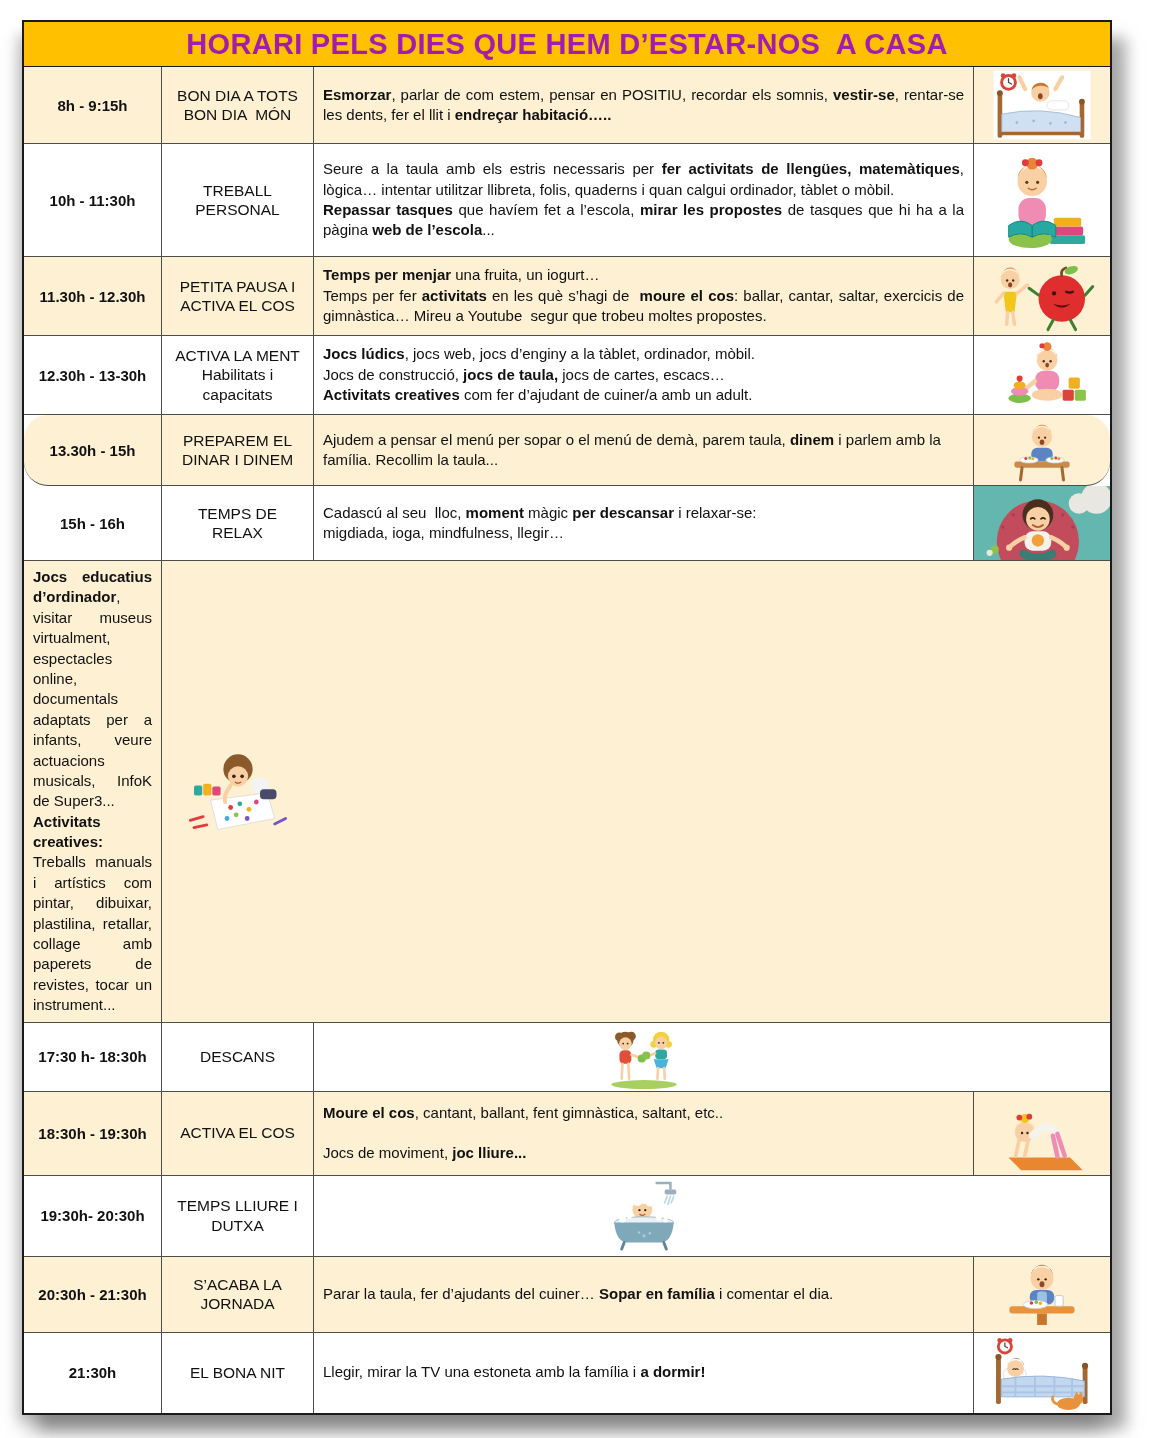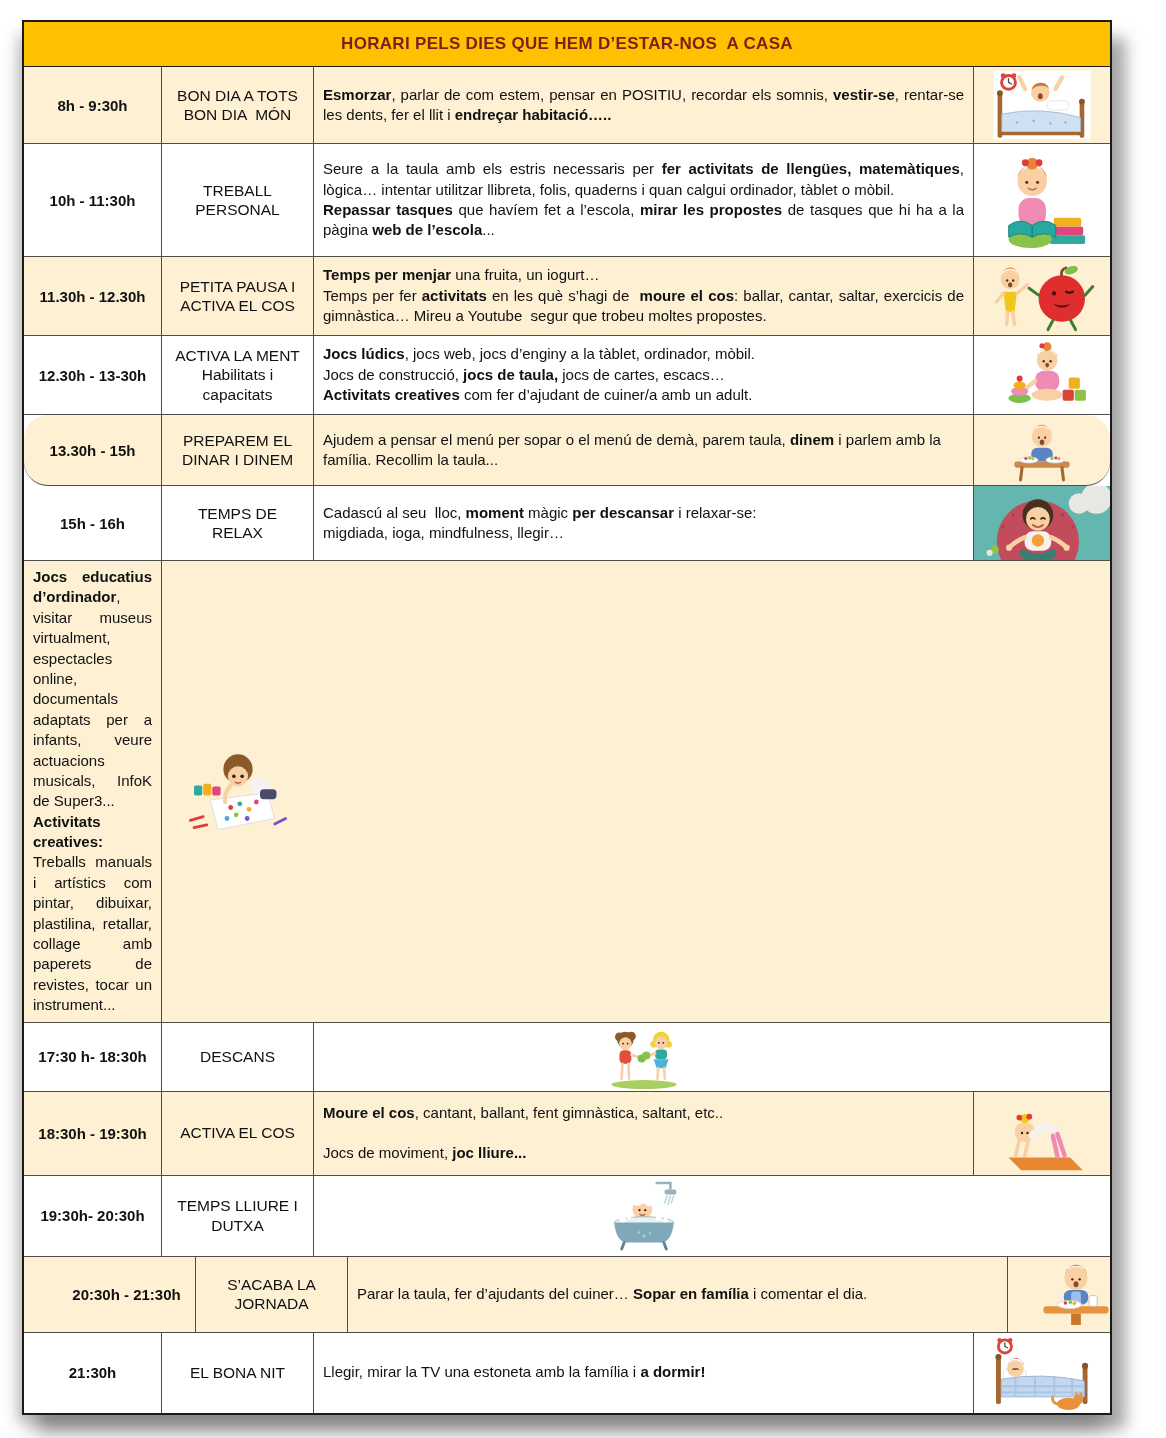--- a/index.html
+++ b/index.html
@@ -6,21 +6,21 @@
   body{width:1166px;font-family:"Liberation Sans","DejaVu Sans",sans-serif;color:#111;}
   .sheet{background:#fff;border:2px solid #1a1a1a;
          box-shadow:16px 16px 14px -2px rgba(105,105,105,.55),
                     -9px 10px 12px -4px rgba(130,130,130,.42),
                     0 22px 20px -6px rgba(120,120,120,.5);}
   .sheet1{width:1086px;margin:20px 0 0 22px;}
   .sheet2{width:1086px;margin:46px 0 50px 30px;}
   .thead{background:#FFC000;border-bottom:1.5px solid #1a1a1a;display:flex;align-items:center;justify-content:center;}
   .thead1{height:44px;}
   .thead2{height:48px;}
-  .ttitle{color:#7f1d1d;font-weight:bold;font-size:17px;letter-spacing:.3px;white-space:pre-wrap;}
+  .ttitle{color:#a21caf;font-weight:bold;font-size:29px;letter-spacing:.3px;white-space:pre-wrap;}
   .trow{display:grid;grid-template-columns:138px 152px 660px 136px;border-bottom:1px solid #4d4d4d;background:#fff;}
   .trow:last-child{border-bottom:none;}
   .trow.alt{background:#FDF0D3;}
   .cell{border-right:1px solid #4d4d4d;display:flex;align-items:center;box-sizing:border-box;}
   .cell:last-child{border-right:none;}
   .time{justify-content:center;font-weight:bold;font-size:15px;text-align:center;padding:4px;}
   .act{justify-content:center;text-align:center;font-size:15.5px;padding:4px;white-space:pre-wrap;line-height:1.25;}
   .desc{font-size:15px;line-height:1.36;padding:6px 9px;white-space:pre-wrap;display:block;
         display:flex;align-items:center;}
   .desc>div{width:100%;}
@@ -51,21 +51,21 @@
 </style>
 </head>
 <body>
 
 <div class="sheet sheet1">
   <div class="thead thead1">
     <span class="ttitle">HORARI PELS DIES QUE HEM D’ESTAR-NOS  A CASA</span>
   </div>
 
   <div class="trow alt just" style="min-height:76px;">
-    <div class="cell time">8h - 9:30h</div>
+    <div class="cell time">8h - 9:15h</div>
     <div class="cell act">BON DIA A TOTS
 BON DIA  MÓN</div>
     <div class="cell desc"><div class="desc-inner"><b>Esmorzar</b><span>, parlar de com estem, pensar en POSITIU, recordar els somnis, </span><b>vestir-se</b><span>, rentar-se les dents, fer el llit i </span><b>endreçar habitació…..</b></div></div>
     <div class="cell icon">
       <svg width="122" height="72" viewBox="0 0 120 86">
         <rect x="2" y="2" width="116" height="82" fill="#ffffff"></rect>
         <circle cx="20" cy="16" r="10" fill="#d9453a"></circle>
           <circle cx="20" cy="16" r="6.5" fill="#fff"></circle>
         <path d="M20 11.5V16l3.5 2" stroke="#444" stroke-width="1.5" fill="none" stroke-linecap="round"></path>
         <circle cx="13.5" cy="8" r="2.8" fill="#d9453a"></circle>
@@ -354,21 +354,21 @@
           <circle cx="68" cy="48" r="3.5" fill="#fff"></circle>
           <circle cx="76" cy="51" r="2.8" fill="#fff"></circle>
         <path d="M26 78 l-3 8 M74 78 l3 8" stroke="#5f8495" stroke-width="3.5" stroke-linecap="round"></path>
         <circle cx="50" cy="70" r="2" fill="#a9ccd8"></circle>
           <circle cx="44" cy="66" r="1.5" fill="#a9ccd8"></circle>
           <circle cx="57" cy="67" r="1.5" fill="#a9ccd8"></circle>
       </svg>
     </div>
   </div>
 
-  <div class="trow alt" style="min-height:75px;padding-left:34px;">
+  <div class="trow alt" style="min-height:75px;">
     <div class="cell time">20:30h - 21:30h</div>
     <div class="cell act">S’ACABA LA
 JORNADA</div>
     <div class="cell desc"><div class="desc-inner"><span>Parar la taula, fer d’ajudants del cuiner… </span><b>Sopar en família</b><span> i comentar el dia.</span></div></div>
     <div class="cell icon">
       <svg width="90" height="70" viewBox="0 0 96 86">
         <circle cx="48" cy="24" r="14" fill="#f9cfa4"></circle>
         <path d="M34 22a14 14 0 0 1 28 0c0-4-5-15-14-15s-14 11-14 15z" fill="#8a5a2b"></path>
         <circle cx="43.5" cy="25" r="1.5" fill="#3a2416"></circle>
           <circle cx="52.5" cy="25" r="1.5" fill="#3a2416"></circle>

